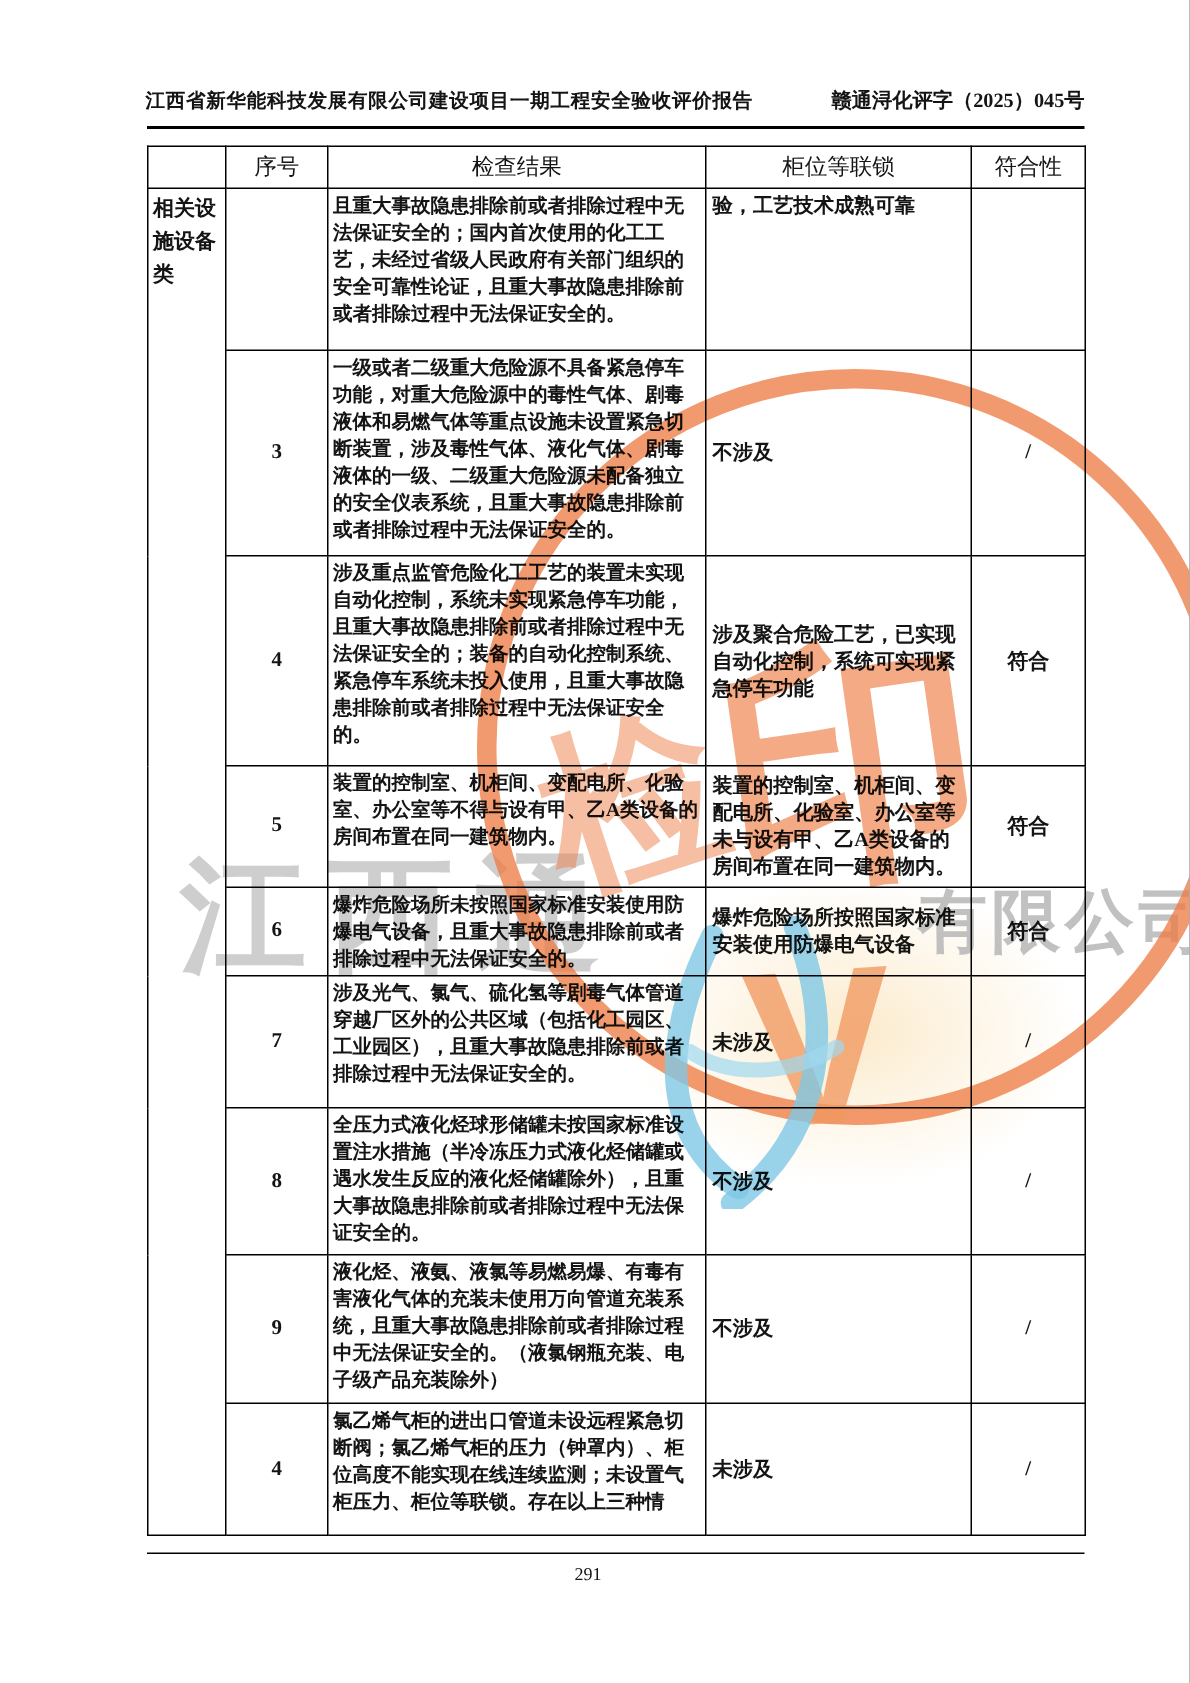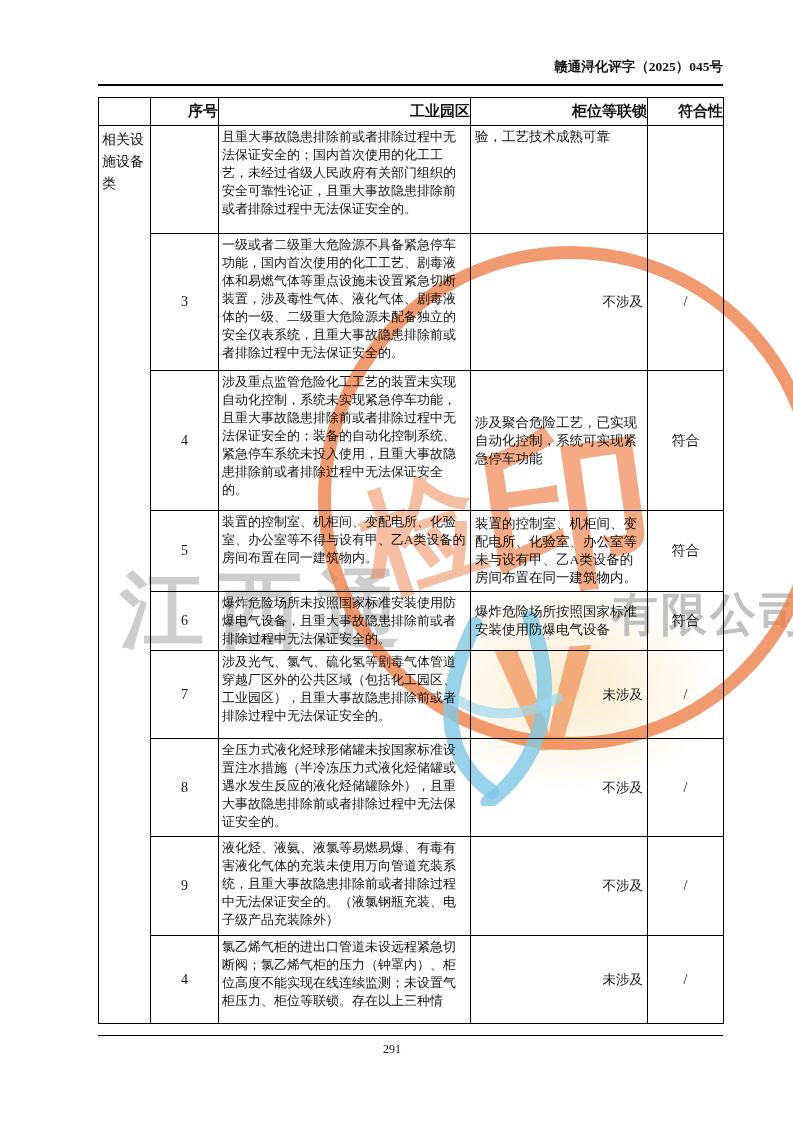--- a/index.html
+++ b/index.html
@@ -10,28 +10,28 @@
   }
   
   .hdr-left  { position:absolute; left:97px;  top:58px; font-size:13px; font-weight:bold; letter-spacing:.5px; }
   .hdr-right { position:absolute; right:70px; top:58px; font-size:13.5px; font-weight:bold; }
   .hdr-rule  { position:absolute; left:98px; top:84px; width:625px; height:2px; background:#000; }
   
   .doc-table {
     position:absolute; left:98px; top:97px; width:625px;
     border-collapse:collapse; table-layout:fixed;
   }
-  .doc-table th, .doc-table td { border:1.5px solid #000; overflow:hidden; }
-  .doc-table th { font-size:15px; font-weight:bold; text-align:right; height:27px; padding:0; }
+  .doc-table th, .doc-table td { border:1.5px solid #000; overflow:hidden;font-weight:bold; }
+  .doc-table th { font-size:15px; font-weight:normal; text-align:center; height:27px; padding:0; }
   .cell-category { font-size:14px; line-height:22px; text-align:left; vertical-align:top; padding:3px 2px 0 3px; }
   .cell-num      { font-size:14px; text-align:center; vertical-align:middle; }
   .cell-content  { font-size:13px; line-height:18px; text-align:left; vertical-align:top; padding:2px 3px;margin-top:16px; }
   .cell-result   { font-size:13.5px; line-height:18px; text-align:left; vertical-align:middle; padding:2px 4px; }
   .cell-result.top    { vertical-align:top;margin-left:32px; }
-  .cell-result.center { text-align:right; }
+  .cell-result.center { text-align:left; }
   .cell-conf     { font-size:14px; text-align:center; vertical-align:middle; }
   
   .ftr-rule { position:absolute; left:98px; top:1035px; width:625px; height:1px; background:#000; }
   .page-num { position:absolute; left:0; top:1042px; width:784px; text-align:center; font-size:12px; }
   
   .wm { position:absolute; inset:0; pointer-events:none; mix-blend-mode:multiply; z-index:20;margin-top:48px; }
   .wm-ring {
     position:absolute; left:318px; top:198px; width:478px; height:478px;
     border:13px solid rgba(238,126,70,.78); border-radius:50%;
   }
@@ -46,49 +46,50 @@
     position:absolute; left:420px; top:535px; width:300px; height:210px;
     background:radial-gradient(ellipse at center, rgba(247,205,130,.4) 0%, rgba(247,205,130,0) 70%);
   }
   .wm-blue { position:absolute; left:430px; top:558px; }
 </style>
 </head>
 <body>
 
 <div class="page">
 
+  <div class="hdr-left">江西省新华能科技发展有限公司建设项目一期工程安全验收评价报告</div>
   <div class="hdr-right">赣通浔化评字（2025）045号</div>
   <div class="hdr-rule"></div>
 
   <table class="doc-table">
     <colgroup>
       <col style="width:52px">
         <col style="width:68px">
         <col style="width:252px">
         <col style="width:177px">
         <col style="width:76px">
     </colgroup>
     <tbody>
         <tr>
       <th></th>
       <th>序号</th>
-      <th>工业园区</th>
+      <th>检查结果</th>
       <th>柜位等联锁</th>
       <th>符合性</th>
     </tr>
     <tr style="height:108px">
       <td class="cell-category" rowspan="9">相关设施设备类</td>
       <td class="cell-num"></td>
       <td class="cell-content">且重大事故隐患排除前或者排除过程中无法保证安全的；国内首次使用的化工工艺，未经过省级人民政府有关部门组织的安全可靠性论证，且重大事故隐患排除前或者排除过程中无法保证安全的。</td>
       <td class="cell-result top">验，工艺技术成熟可靠</td>
       <td class="cell-conf"></td>
     </tr>
     <tr style="height:137px">
       <td class="cell-num">3</td>
-      <td class="cell-content">一级或者二级重大危险源不具备紧急停车功能，国内首次使用的化工工艺、剧毒液体和易燃气体等重点设施未设置紧急切断装置，涉及毒性气体、液化气体、剧毒液体的一级、二级重大危险源未配备独立的安全仪表系统，且重大事故隐患排除前或者排除过程中无法保证安全的。</td>
+      <td class="cell-content">一级或者二级重大危险源不具备紧急停车功能，对重大危险源中的毒性气体、剧毒液体和易燃气体等重点设施未设置紧急切断装置，涉及毒性气体、液化气体、剧毒液体的一级、二级重大危险源未配备独立的安全仪表系统，且重大事故隐患排除前或者排除过程中无法保证安全的。</td>
       <td class="cell-result center">不涉及</td>
       <td class="cell-conf">/</td>
     </tr>
     <tr style="height:140px">
       <td class="cell-num">4</td>
       <td class="cell-content">涉及重点监管危险化工工艺的装置未实现自动化控制，系统未实现紧急停车功能，且重大事故隐患排除前或者排除过程中无法保证安全的；装备的自动化控制系统、紧急停车系统未投入使用，且重大事故隐患排除前或者排除过程中无法保证安全的。</td>
       <td class="cell-result">涉及聚合危险工艺，已实现自动化控制，系统可实现紧急停车功能</td>
       <td class="cell-conf">符合</td>
     </tr>
     <tr style="height:81px">

